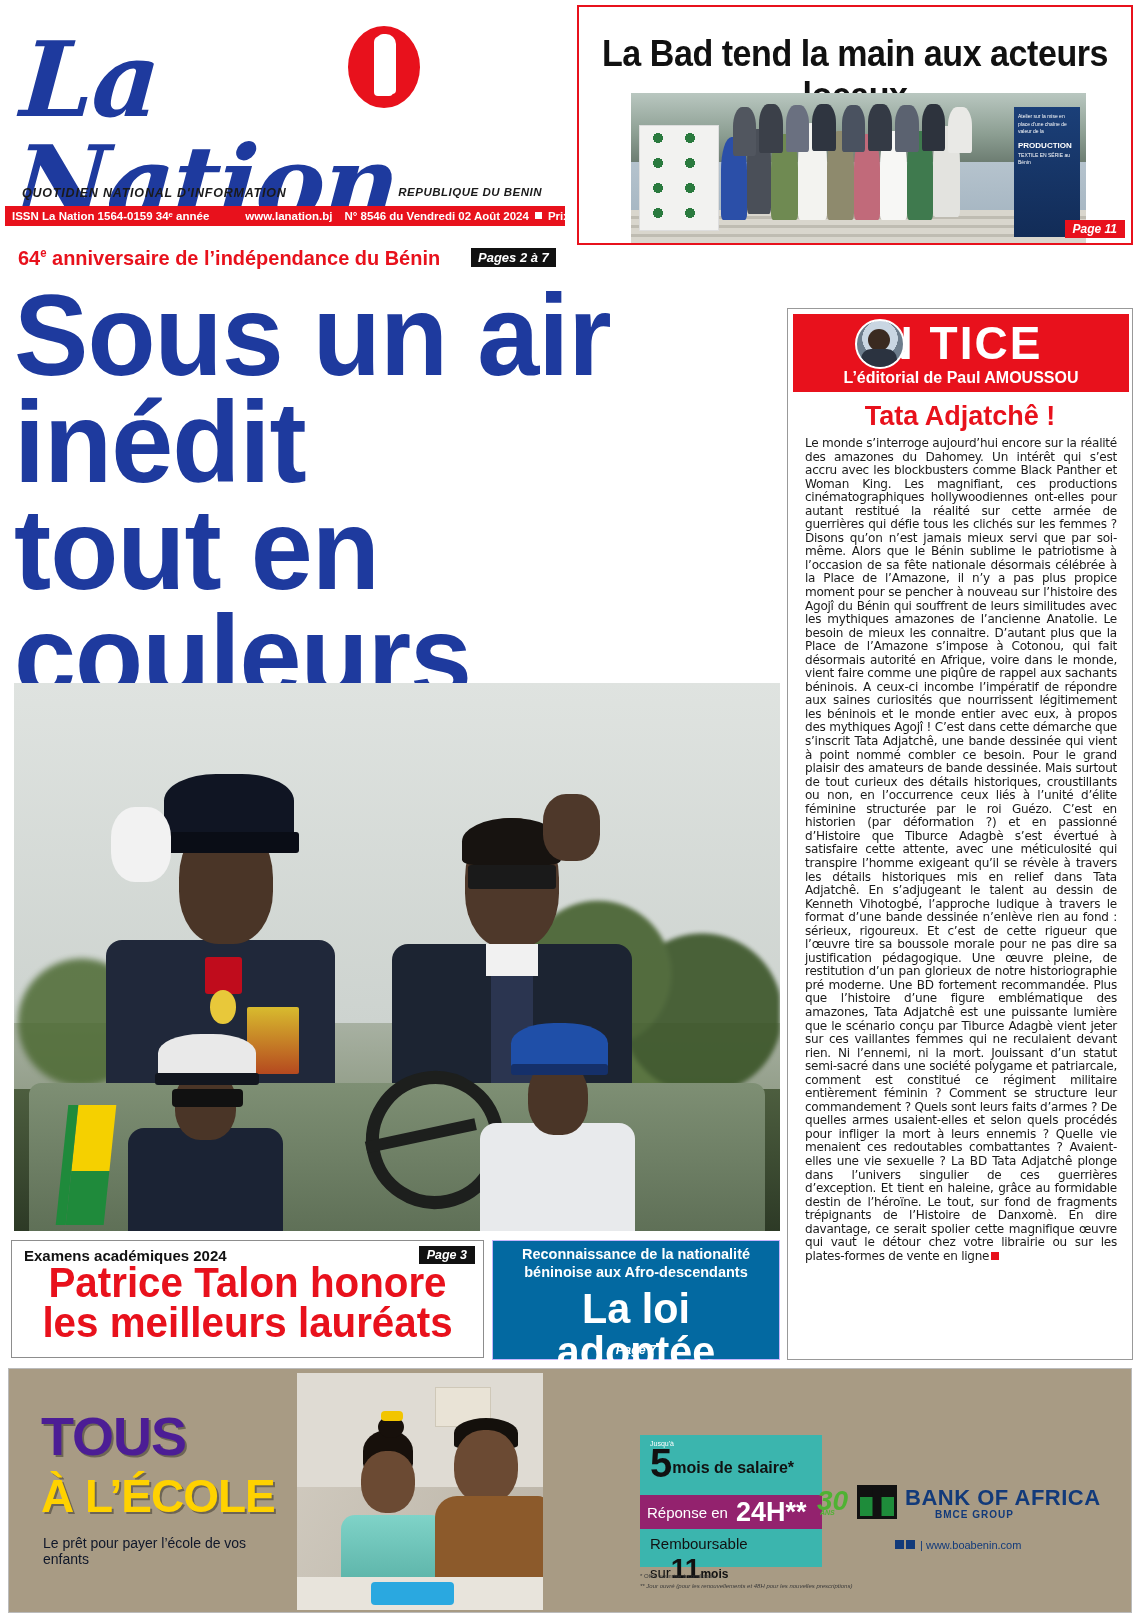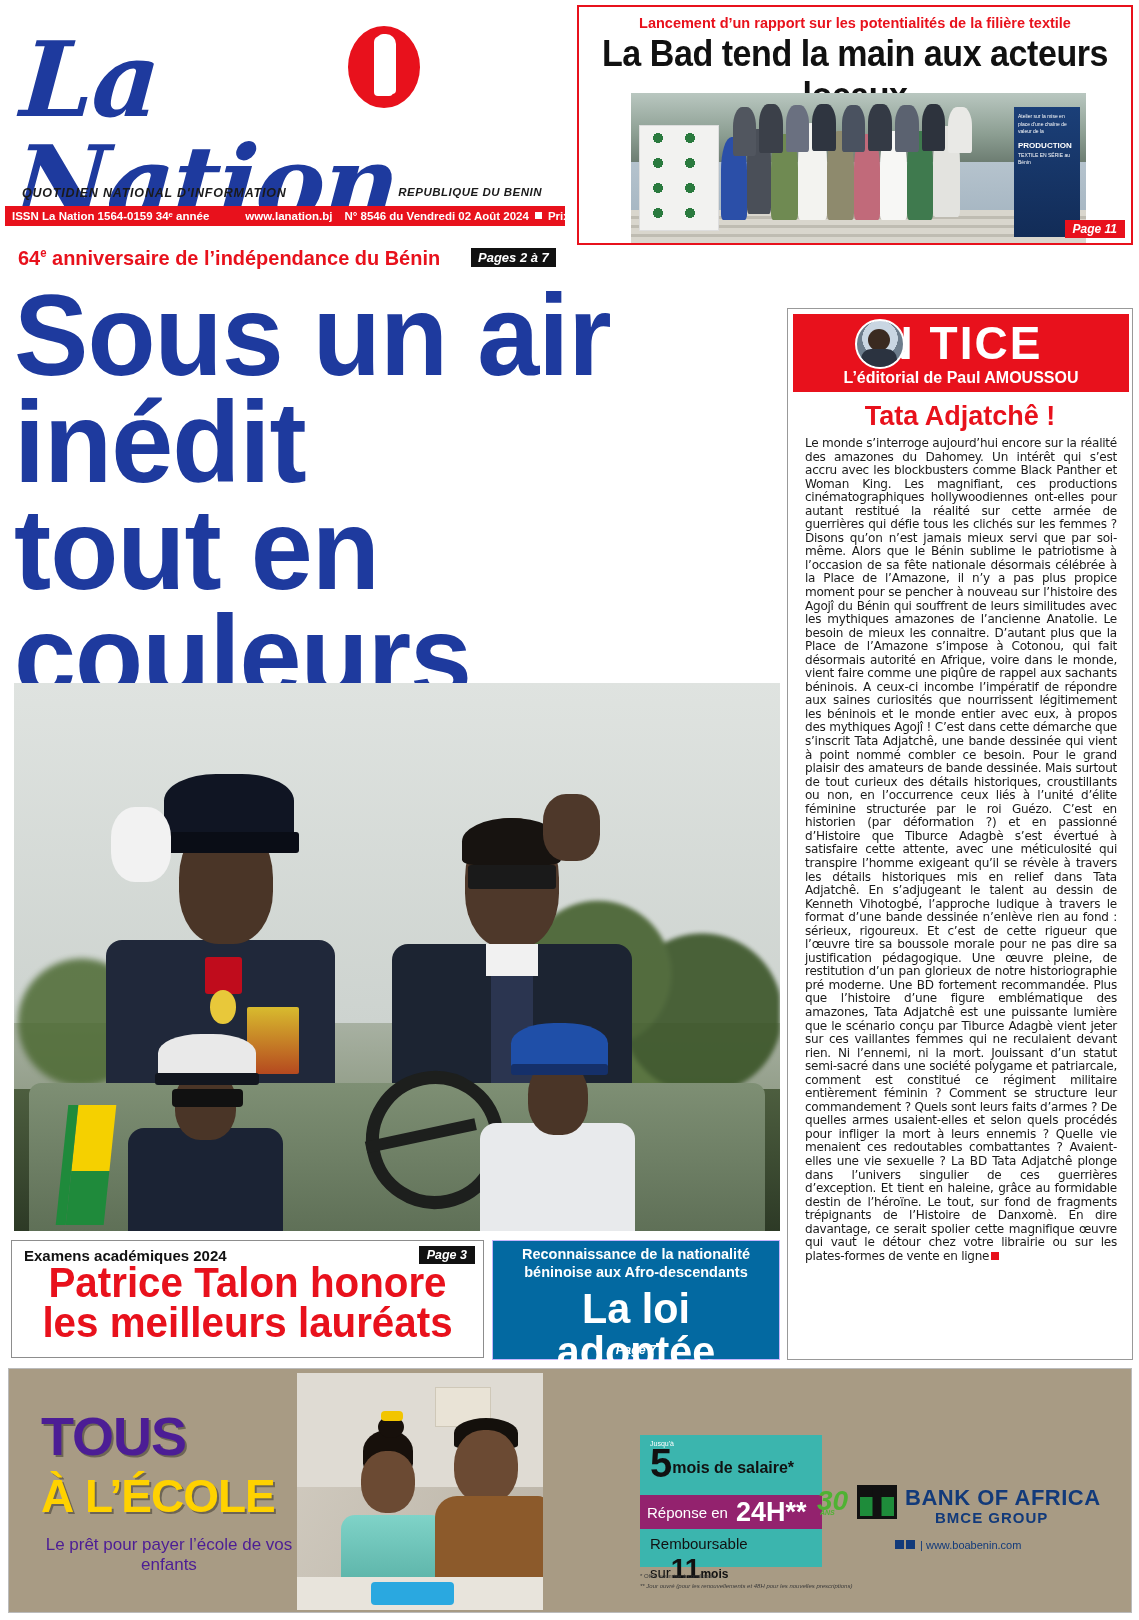--- a/index.html
+++ b/index.html
@@ -450,23 +450,22 @@
     left: 28px; top: 96px;
     color: #ffd200;
     font-size: 46px;
     font-weight: bold;
     letter-spacing: -1px;
     text-shadow: 2px 2px 0 rgba(0,0,0,0.35);
   }
   .ad-pret {
     position: absolute;
     left: 30px; top: 162px;
-    color: #4c1d95;
-    font-size: 17px;
-    text-align: center;
+    color: #0f172a;
+    font-size: 14px;
   }
   .ad-photo {
     position: absolute;
     left: 288px; top: 4px;
     width: 246px; height: 237px;
     background: linear-gradient(120deg, #d3cdc2, #b9b2a5);
     overflow: hidden;
   }
   .ad-photo .wall { position:absolute; left:0; top:0; width:100%; height:48%; background:#dfdbd3;}
   .ad-photo .pic  { position:absolute; left:56%; top:6%; width:22%; height:16%; background:#e9e3d6; border:1px solid #cfc8b8;}
@@ -537,21 +536,21 @@
     left: 360px; top: 112px;
     color: #123a7a;
     font-size: 22px;
     font-weight: bold;
     letter-spacing: 0.5px;
   }
   .boa-grp {
     position: absolute;
     left: 390px; top: 136px;
     color: #123a7a;
-    font-size: 15px;
+    font-size: 10px;
     font-weight: bold;
     letter-spacing: 1px;
   }
   .boa-web {
     position: absolute;
     left: 350px; top: 166px;
     color: #123a7a;
     font-size: 11px;
   }
   .boa-web .sqi{display:inline-block;width:9px;height:9px;background:#123a7a;margin-right:2px;}
@@ -574,21 +573,20 @@
       <span class="issn-b">www.lanation.bj</span>
       <span class="issn-sq"></span>
       <span class="issn-c">N° 8546 du Vendredi 02 Août  2024</span>
       <span class="issn-d">
         <span class="issn-sq"></span><span>Prix : 300 F CFA</span>
       </span>
     </div>
   </div>
 
   <div class="tr-box">
-    <div class="tr-kicker">Lancement d’un rapport sur les potentialités de la filière textile</div>
     <div class="tr-title">La Bad tend la main aux acteurs locaux</div>
     <div class="tr-photo">
       <div class="bldg"></div>
       <div class="steps"></div>
       <div class="banner-l"></div>
       <div class="tr-crowd">
         <div class="pr" style="left:2%;top:26%;width:9%;height:60%;background:#2b4fa8;"></div>
         <div class="pr" style="left:11%;top:20%;width:8%;height:62%;background:#4a4f58;"></div>
         <div class="pr" style="left:19%;top:24%;width:9%;height:62%;background:#6f8a52;"></div>
         <div class="pr" style="left:28%;top:16%;width:10%;height:70%;background:#f3f3f0;"></div>

